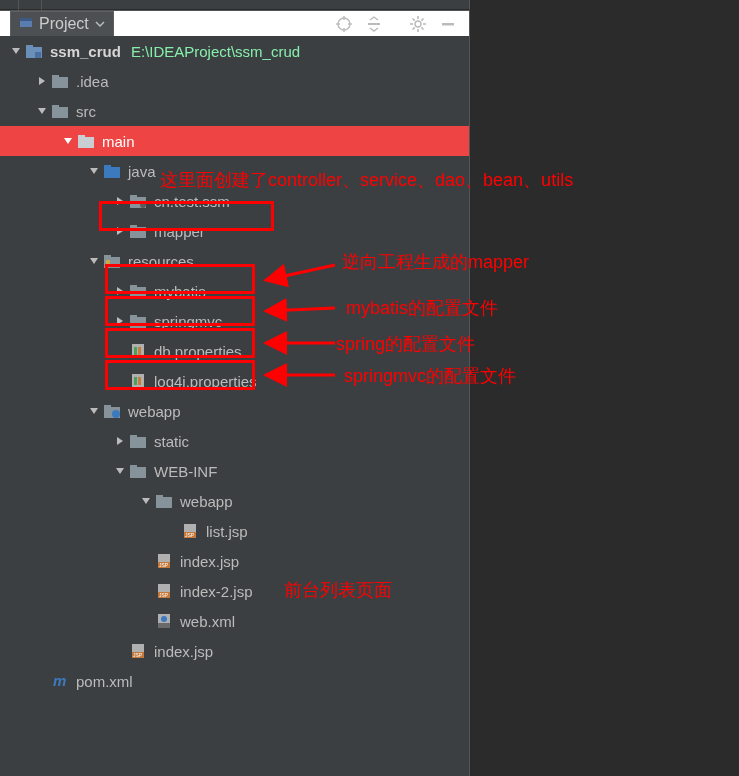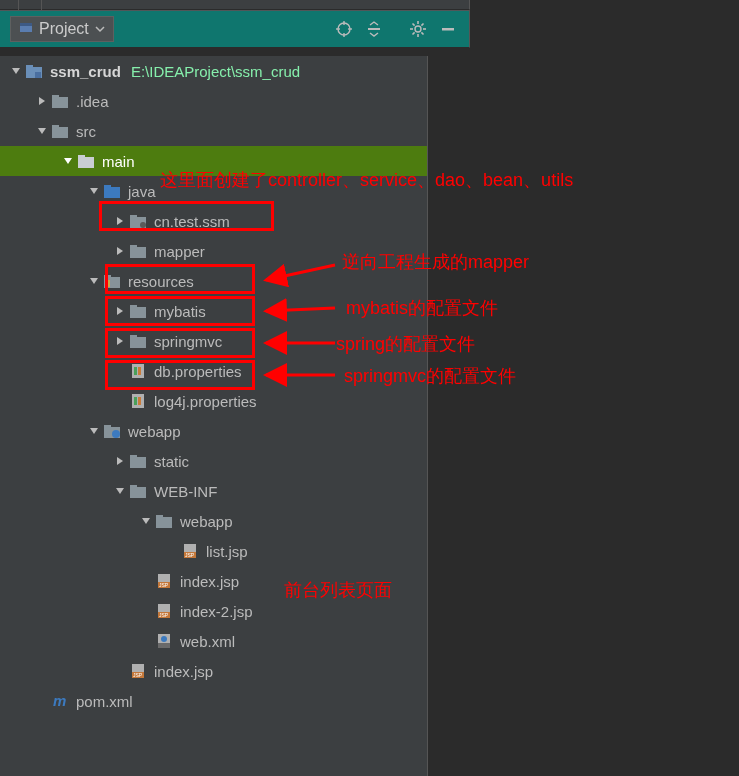--- a/index.html
+++ b/index.html
@@ -18,54 +18,54 @@
     background: #3c3f41;
     border-bottom: 1px solid #2b2b2b;
     border-right: 1px solid #555;
   }
   .topbar-strip .tiny-tab {
     position: absolute; left: 18px; top: 0; width: 24px; height: 10px;
     border-left: 1px solid #555; border-right: 1px solid #555;
   }
   .toolbar {
     position: absolute; left: 0; top: 10px; width: 470px; height: 38px;
-    background: #0f766e;
+    background: #ffffff;
     border-top: 1px solid #515658;
     border-bottom: 1px solid #2b2b2b;
     border-right: 1px solid #555;
-    display: flex; align-items: center;
+    display: flex; align-items: flex-start;
   }
   .project-btn {
     display: flex; align-items: center; gap: 6px;
     margin-left: 10px; padding: 2px 8px;
     border: 1px solid #5e6060;
     background: #4c5052;
     height: 26px;
   }
   .project-btn span { color: #cccccc; font-size: 16px; }
   .tool-icons {
     margin-left: auto; display: flex; align-items: center; gap: 4px;
     padding-right: 8px;
   }
   .tool-icons .gap { width: 10px; }
   .tool-icons .ico { width: 26px; height: 26px; display:flex; align-items:center; justify-content:center; }
   
   .tree-panel {
-    position: absolute; left: 0; top: 56px; width: 428px; bottom: 0;
+    position: absolute; left: 0; top: 36px; width: 470px; bottom: 0;
     background: #3c3f41;
     border-right: 1px solid #555;
     overflow: hidden;
   }
   .row {
     position: relative;
     height: 30px;
     display: flex; align-items: center;
     white-space: nowrap;
   }
-  .row.selected { background: #4d7c0f; color: #ffffff; }
+  .row.selected { background: #ef4444; color: #ffffff; }
   .row .indent { display: inline-block; }
   .arrow {
     width: 16px; height: 16px; display: inline-flex; align-items:center; justify-content:center;
     flex-shrink: 0;
   }
   .arrow svg { display:block; }
   .gap-arrow { width: 16px; flex-shrink:0; }
   .ficon { width: 20px; height: 20px; margin-right: 6px; display:inline-flex; align-items:center; justify-content:center; flex-shrink:0;}
   .name  { color: #bbbbbb; }
   .name.white { color: #ffffff; }

